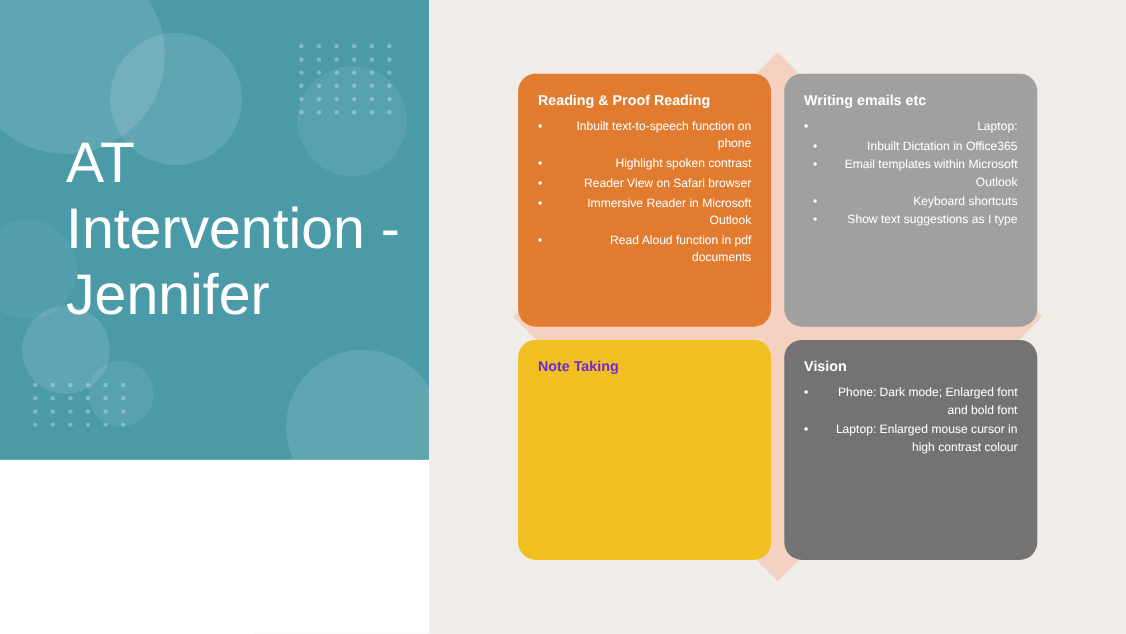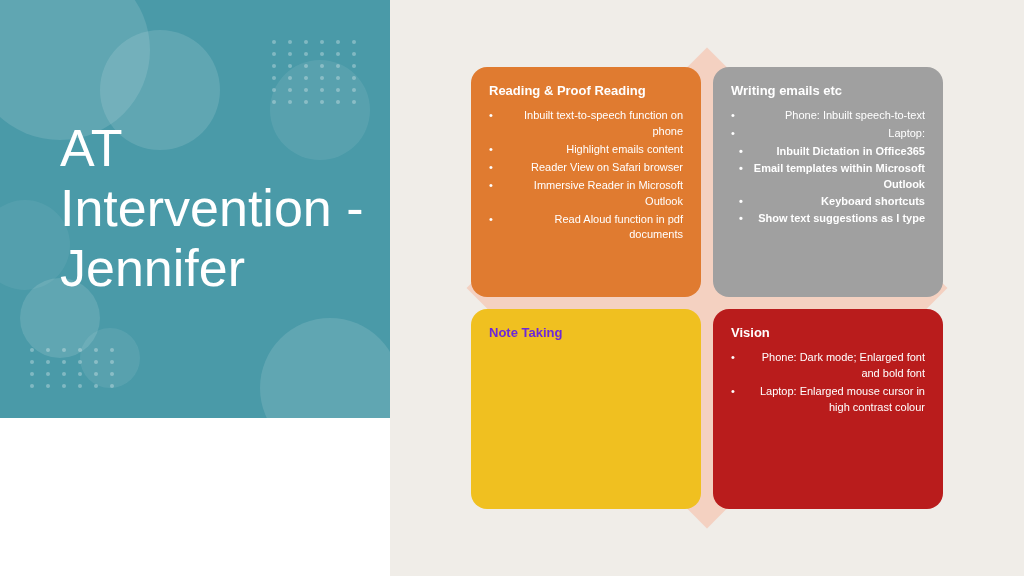--- a/index.html
+++ b/index.html
@@ -122,21 +122,21 @@
     }
     .card-writing {
       background: #a0a0a0;
       color: white;
     }
     .card-notetaking {
       background: #f0c020;
       color: #333;
     }
     .card-vision {
-      background: #b91c1c;
+      background: #737373;
       color: white;
     }
 
     .card-title {
       font-size: 13px;
       font-weight: 700;
       margin-bottom: 8px;
       line-height: 1.3;
     }
 
@@ -155,21 +155,20 @@
 
     .card-list li::before {
       content: '•';
       position: absolute;
       left: 0;
     }
 
     .card-list .sub-item {
       padding-left: 18px;
       margin-bottom: 1px;
-      font-weight: bold;
     }
     .card-list .sub-item::before {
       content: '•';
       position: absolute;
       left: 8px;
     }
 
     .card-notetaking .card-title {
       color: #6d28d9;
     }
@@ -260,31 +259,30 @@
 
 <div class="main">
   <div class="diamond-bg"></div>
 
   <div class="cards-grid">
 
     <div class="card card-reading">
       <div class="card-title">Reading &amp; Proof Reading</div>
       <ul class="card-list">
         <li>Inbuilt text-to-speech function on phone</li>
-        <li>Highlight emails content</li>
+        <li>Highlight spoken contrast</li>
         <li>Reader View on Safari browser</li>
         <li>Immersive Reader in Microsoft Outlook</li>
         <li>Read Aloud function in pdf documents</li>
       </ul>
     </div>
 
     <div class="card card-writing">
       <div class="card-title">Writing emails etc</div>
       <ul class="card-list">
-        <li>Phone: Inbuilt speech-to-text</li>
         <li>Laptop:</li>
         <li class="sub-item">Inbuilt Dictation in Office365</li>
         <li class="sub-item">Email templates within Microsoft Outlook</li>
         <li class="sub-item">Keyboard shortcuts</li>
         <li class="sub-item">Show text suggestions as I type</li>
       </ul>
     </div>
 
     <div class="card card-notetaking">
       <div class="card-title">Note Taking</div>

